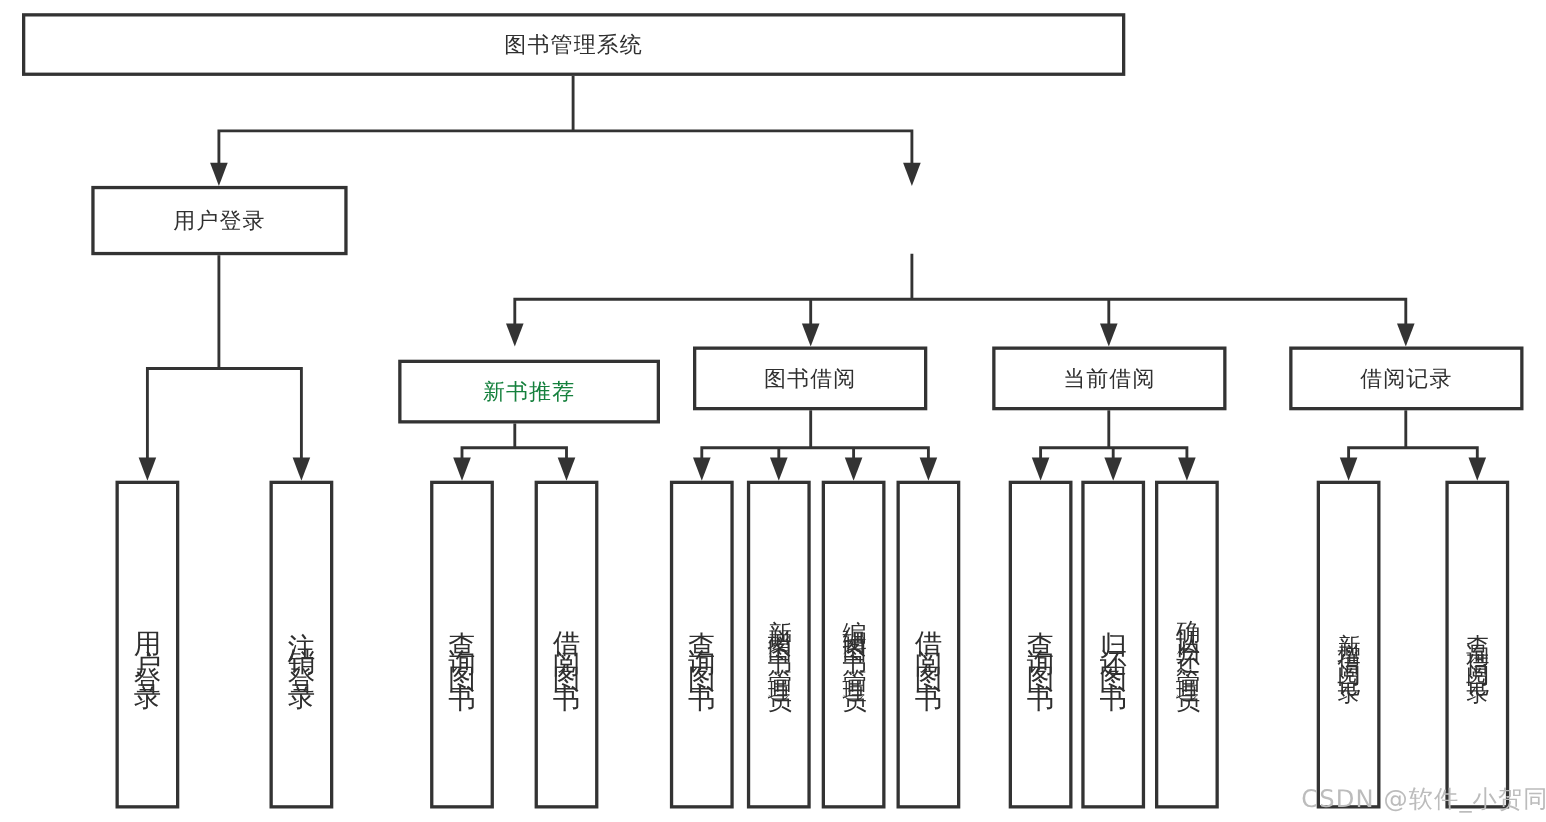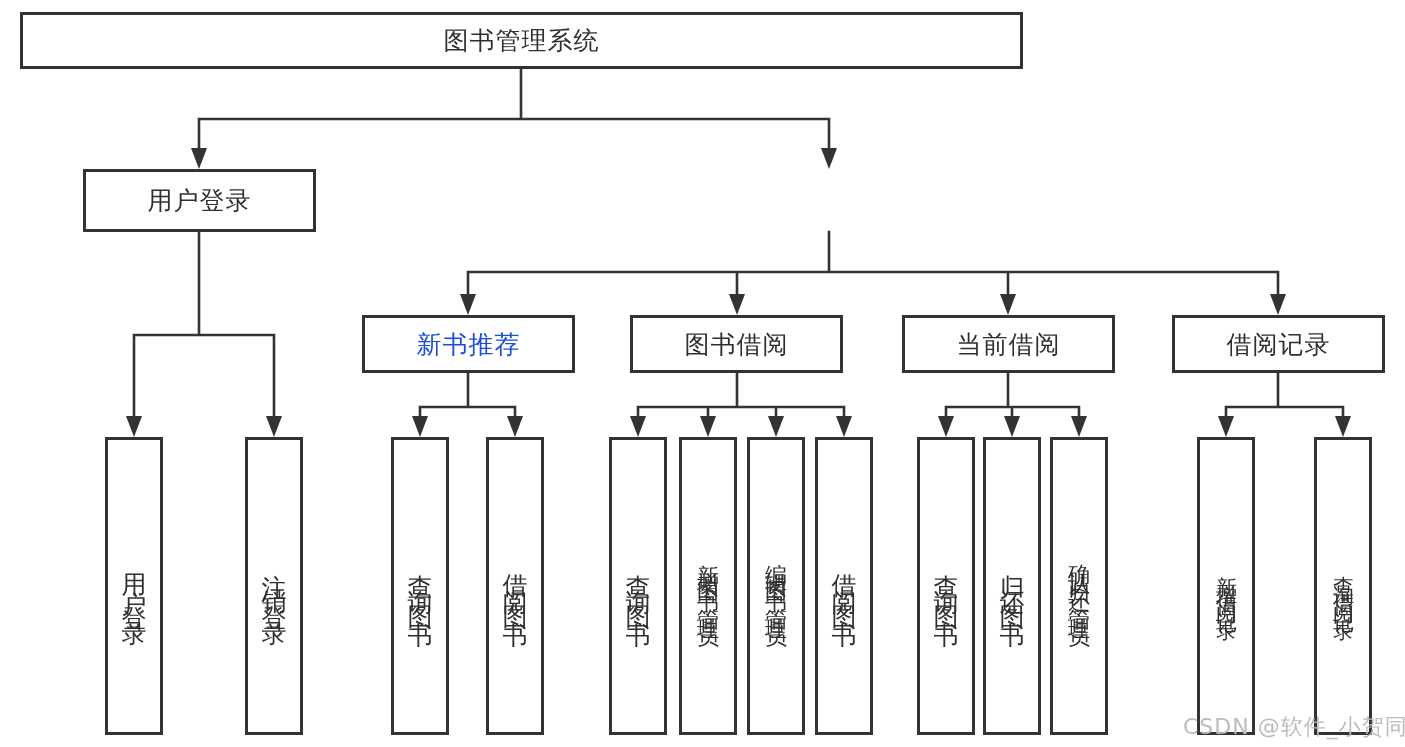--- a/index.html
+++ b/index.html
@@ -16,21 +16,21 @@
     position:absolute;
     box-sizing:border-box;
     background:#ffffff;
     border:3px solid #333333;
     color:#2f2f2f;
     display:flex;
     align-items:center;
     justify-content:center;
     text-align:center;
   }
-  .h-node{font-size:25px;letter-spacing:1px;}
+  .h-node{font-size:20px;letter-spacing:1px;}
   .leaf span{
     display:block;
     writing-mode:vertical-lr;
     text-orientation:mixed;
     white-space:nowrap;
     line-height:1;
   }
   .leaf--s span{font-size:25px;letter-spacing:16px;}
   .leaf--m span{font-size:21px;letter-spacing:9px;}
   .leaf--l span{font-size:22px;letter-spacing:9px;}
@@ -73,21 +73,21 @@
       <polygon points="1004,416 1020,416 1012,437" fill="#333333"></polygon>
       <polygon points="1071,416 1087,416 1079,437" fill="#333333"></polygon>
       <polygon points="1218,416 1234,416 1226,437" fill="#333333"></polygon>
       <polygon points="1335,416 1351,416 1343,437" fill="#333333"></polygon>
     </svg>
 
   <div class="node h-node" style="left: 20px; top: 12px; width: 1003px; height: 57px; border-color: rgb(51, 51, 51); background: rgb(255, 255, 255); color: rgb(47, 47, 47);">图书管理系统</div>
 
   <div class="node h-node" style="left: 83px; top: 169px; width: 233px; height: 63px; border-color: rgb(51, 51, 51); background: rgb(255, 255, 255); color: rgb(47, 47, 47);">用户登录</div>
 
-  <div class="node h-node" style="left: 362px; top: 315px; width: 213px; height: 58px; border-color: rgb(51, 51, 51); background: rgb(255, 255, 255); color: #1d4ed8;">新书推荐</div>
+  <div class="node h-node" style="left: 362px; top: 327px; width: 238px; height: 58px; border-color: rgb(51, 51, 51); background: rgb(255, 255, 255); color: #15803d;">新书推荐</div>
   <div class="node h-node" style="left: 630px; top: 315px; width: 213px; height: 58px; border-color: rgb(51, 51, 51); background: rgb(255, 255, 255); color: rgb(47, 47, 47);">图书借阅</div>
   <div class="node h-node" style="left: 902px; top: 315px; width: 213px; height: 58px; border-color: rgb(51, 51, 51); background: rgb(255, 255, 255); color: rgb(47, 47, 47);">当前借阅</div>
   <div class="node h-node" style="left: 1172px; top: 315px; width: 213px; height: 58px; border-color: rgb(51, 51, 51); background: rgb(255, 255, 255); color: rgb(47, 47, 47);">借阅记录</div>
 
   <div class="node leaf leaf--s" style="left: 105px; top: 437px; width: 58px; height: 298px; border-color: rgb(51, 51, 51); background: rgb(255, 255, 255); color: rgb(47, 47, 47);">
     <span>用户登录</span>
   </div>
   <div class="node leaf leaf--s" style="left: 245px; top: 437px; width: 58px; height: 298px; border-color: rgb(51, 51, 51); background: rgb(255, 255, 255); color: rgb(47, 47, 47);">
     <span>注销登录</span>
   </div>

